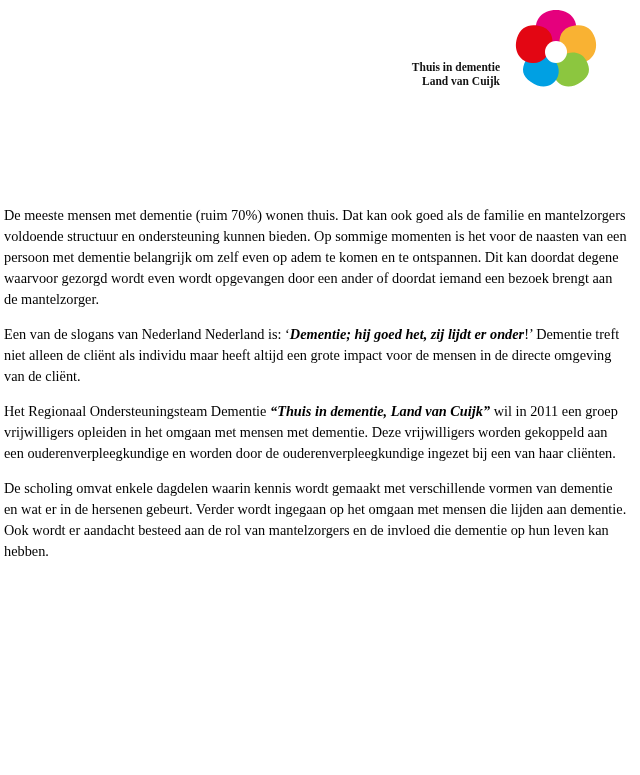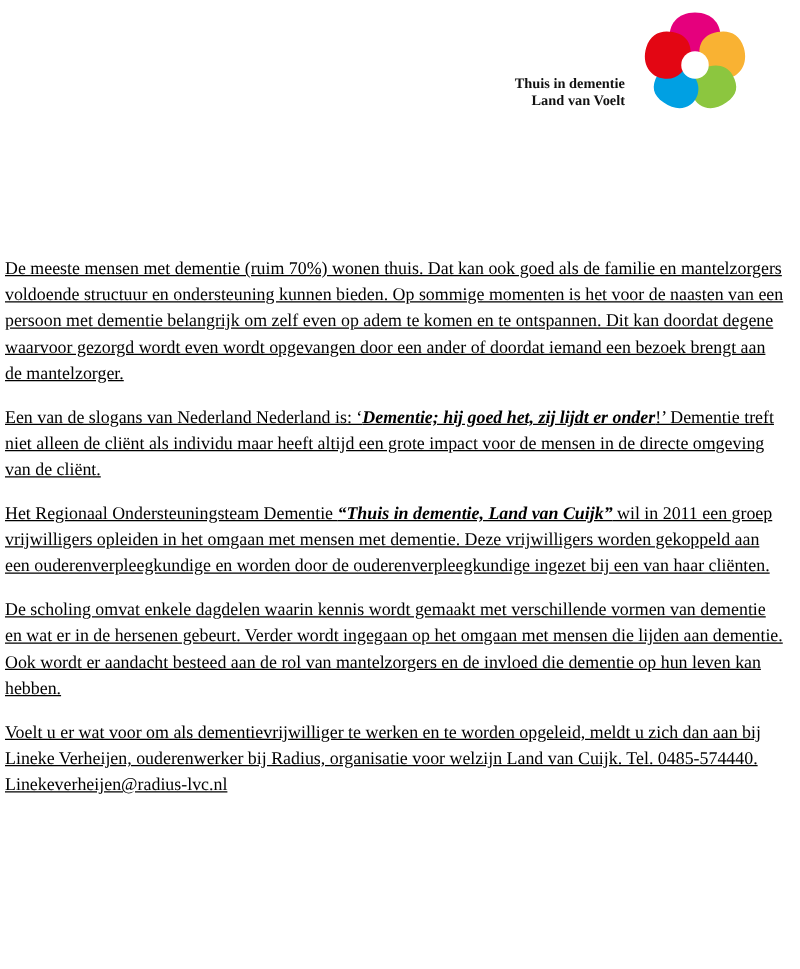--- a/index.html
+++ b/index.html
@@ -90,21 +90,20 @@
     position: absolute;
     top: 205px;
     left: 4px;
     width: 624px;
     font-size: 14.3px;
     line-height: 1.47;
     text-align: left;
   }
   .para {
     margin: 0 0 14px 0;
-    text-decoration: underline;
   }
   .para:last-child {
     margin-bottom: 0;
   }
   .bi {
     font-weight: bold;
     font-style: italic;
   }
   .it {
     font-style: italic;
@@ -124,33 +123,32 @@
           <path d="M85 32 C89 45 82 56 70 57 C60 58 54 50 51 43 C48 36 49 25 59 21 C70 17 81 19 85 32 Z" fill="#f9b233"></path>
           <path d="M71 76 C60 84 48 81 44 70 C41 61 47 53 53 49 C60 45 71 45 76 54 C81 63 80 70 71 76 Z" fill="#8cc63f"></path>
           <path d="M21 76 C12 70 11 63 16 54 C21 45 32 45 39 49 C45 53 51 61 48 70 C44 81 32 84 21 76 Z" fill="#00a0e3"></path>
           <path d="M7 32 C11 19 22 17 33 21 C43 25 44 36 41 43 C38 50 32 58 22 57 C10 56 3 45 7 32 Z" fill="#e30613"></path>
           <circle cx="46" cy="46" r="11" fill="#ffffff"></circle>
         </g>
       </svg>
     </div>
     <div class="logo-text">
       <span>Thuis in dementie</span>
-      <span class="l2">Land van Voelt</span>
+      <span class="l2">Land van Cuijk</span>
     </div>
   </div>
 
 
   <div class="body-text">
 
     <p class="para">De meeste mensen met dementie (ruim 70%) wonen thuis. Dat kan ook goed als de familie en mantelzorgers voldoende structuur en ondersteuning kunnen bieden. Op sommige momenten is het voor de naasten van een persoon met dementie belangrijk om zelf even op adem te komen en te ontspannen. Dit kan doordat degene waarvoor gezorgd wordt even wordt opgevangen door een ander of doordat iemand een bezoek brengt aan de mantelzorger.</p>
 
     <p class="para"><span>Een van de slogans van Nederland Nederland is: ‘</span><span class="bi">Dementie; hij goed het, zij lijdt er onder</span><span>!’ Dementie treft niet alleen de cliënt als individu maar heeft altijd een grote impact voor de mensen in de directe omgeving van de cliënt.</span></p>
 
     <p class="para"><span>Het Regionaal Ondersteuningsteam Dementie </span><span class="it">“Thuis in dementie, Land van Cuijk”</span><span> wil in 2011 een groep vrijwilligers opleiden in het omgaan met mensen met dementie. Deze vrijwilligers worden gekoppeld aan een ouderenverpleegkundige en worden door de ouderenverpleegkundige ingezet bij een van haar cliënten.</span></p>
 
     <p class="para">De scholing omvat enkele dagdelen waarin kennis wordt gemaakt met verschillende vormen van dementie en wat er in de hersenen gebeurt. Verder wordt ingegaan op het omgaan met mensen die lijden aan dementie. Ook wordt er aandacht besteed aan de rol van mantelzorgers en de invloed die dementie op hun leven kan hebben.</p>
 
 
-    <p class="para">Voelt u er wat voor om als dementievrijwilliger te werken en te worden opgeleid, meldt u zich dan aan bij Lineke Verheijen, ouderenwerker bij Radius, organisatie voor welzijn Land van Cuijk. Tel. 0485-574440. Linekeverheijen@radius-lvc.nl</p>
 
   </div>
 
 </div>
 
 </body></html>

